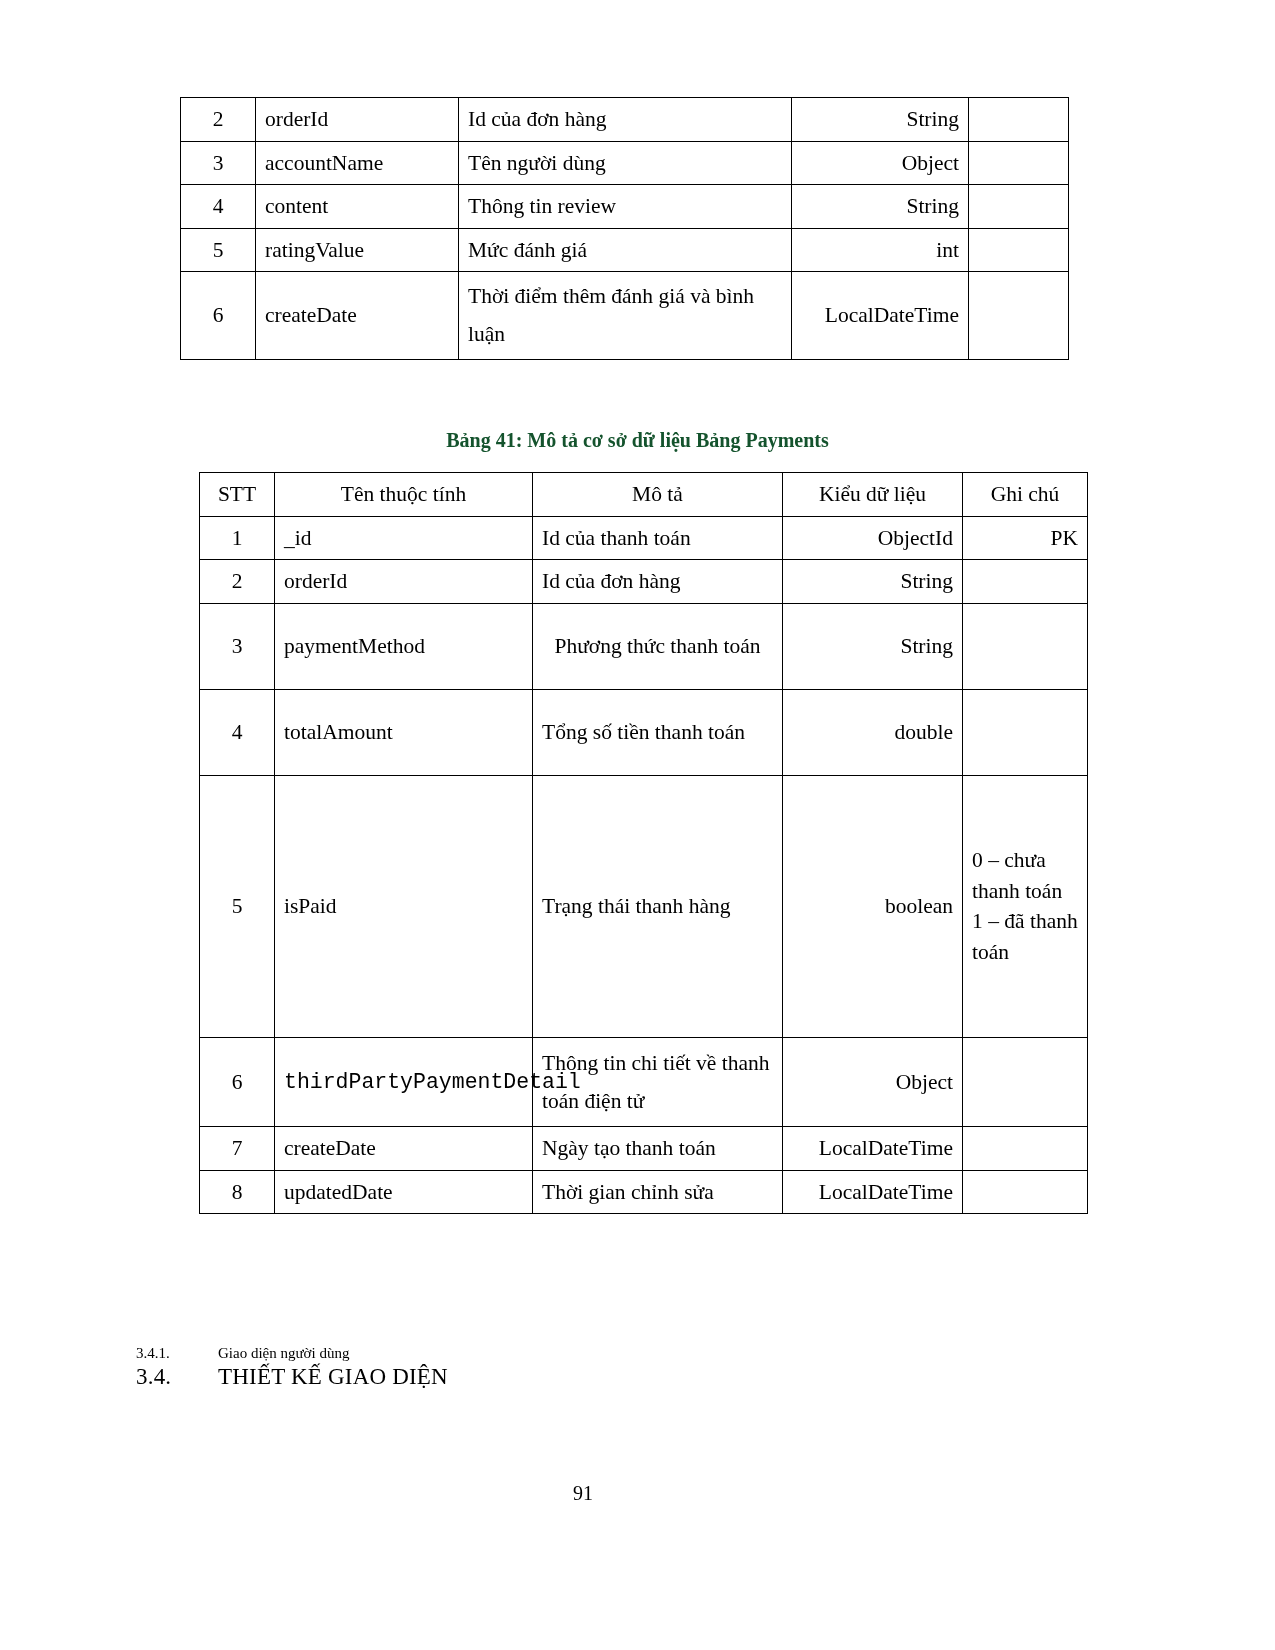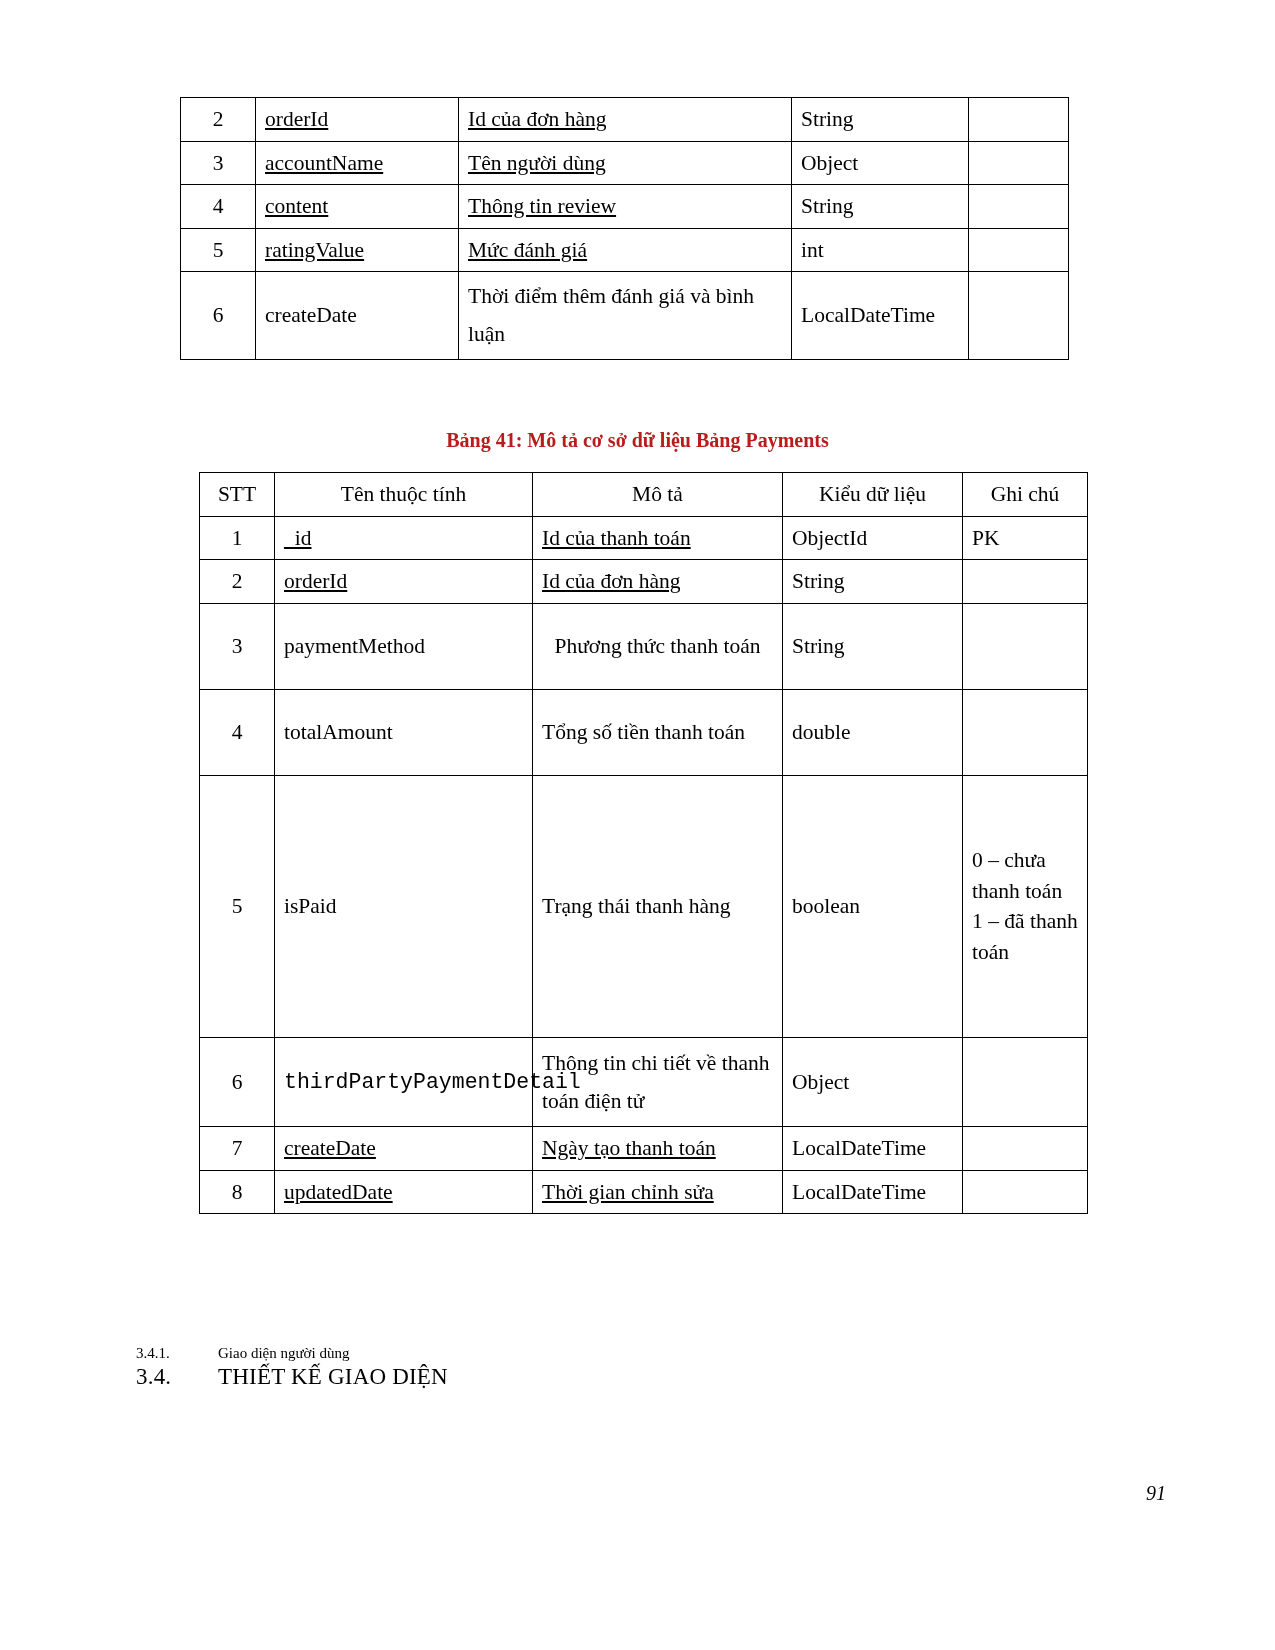--- a/index.html
+++ b/index.html
@@ -29,22 +29,22 @@
   }
   table.doc-table td, table.doc-table th {
     border: 1.6px solid #000000;
     padding: 6px 9px;
     font-size: 21.5px;
     line-height: 1.42;
     vertical-align: middle;
     font-weight: normal;
   }
   .c-stt { text-align: center; font-weight: bold; }
-  .c-center { text-align: left; }
-  .c-left { text-align: left; text-decoration: underline; }
+  .c-center { text-align: right; }
+  .c-left { text-align: left; }
   th.hdr { text-align: center; font-weight: bold; }
 
   
   #table-reviews {
     position: absolute;
     left: 180px;
     top: 97px;
     width: 888px;
   }
   #table-reviews col.s1 { width: 75px; }
@@ -55,21 +55,21 @@
 
   
   .table-caption {
     position: absolute;
     left: 0;
     top: 429px;
     width: 1275px;
     text-align: center;
     font-size: 20px;
     font-weight: bold;
-    color: #b91c1c;
+    color: #14532d;
     font-family: "Liberation Serif", serif;
   }
 
   
   #table-payments {
     position: absolute;
     left: 180px;
     top: 472px;
     width: 888px;
     margin-left: 19px;
@@ -106,23 +106,22 @@
     font-size: 15px;
     font-weight: normal;
   }
   .heading2 .num { display: inline-block; width: 82px; }
 
   .page-number {
     position: absolute;
     left: 0;
     top: 1482px;
     width: 1166px;
-    text-align: right;
+    text-align: center;
     font-size: 20px;
-    font-style: italic;
   }
 </style>
 </head>
 <body>
 
 <div class="page">
 
   <table class="doc-table" id="table-reviews">
     <colgroup>
       <col class="s1">

